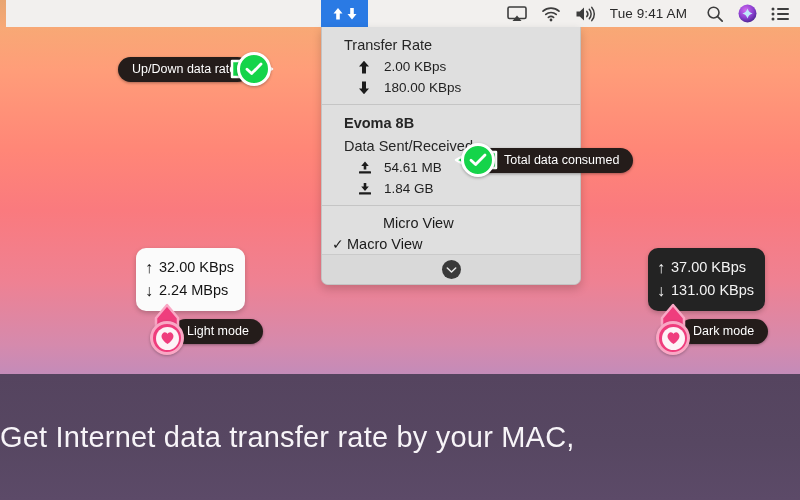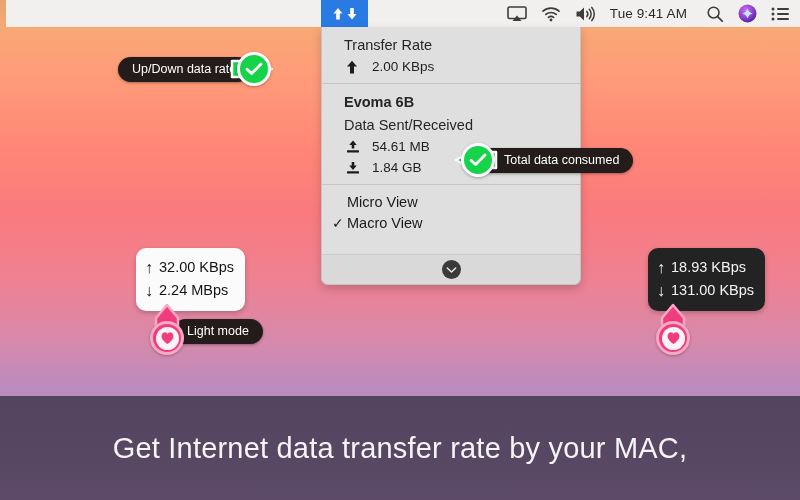--- a/index.html
+++ b/index.html
@@ -47,21 +47,21 @@
     background:#dfdfdf;
     border:1px solid #c3c3c3;
     border-top:none;
     border-radius:0 0 7px 7px;
     box-shadow:0 4px 10px rgba(0,0,0,0.18);
     overflow:hidden;
     font-size:14px; color:#1a1a1a;
   }
   .dd-section { padding:6px 0 6px 0; }
   .dd-sep { height:1px; background:#c5c5c5; margin:0; }
-  .dd-row { display:flex; align-items:center; height:21px; padding-left:24px; }
+  .dd-row { display:flex; align-items:center; height:21px; padding-left:36px; }
   .dd-head { padding-left:22px; height:23px; display:flex; align-items:center; font-size:14.5px; color:#262626; }
   .dd-head.bold { font-weight:bold; }
   .dd-ico { width:26px; display:flex; align-items:center; justify-content:flex-start; }
   .dd-val { font-size:13.5px; color:#1f1f1f; }
   .dd-row.plain { padding-left:22px; font-size:14.5px; }
   .dd-check { width:15px; display:inline-block; text-align:left; font-size:14px; }
   #dd-footer {
     position:absolute; left:0; bottom:0; width:100%; height:30px;
     background:#d9d9d9; border-top:1px solid #cacaca;
     display:flex; align-items:center; justify-content:center;
@@ -114,23 +114,23 @@
     display:flex; align-items:center; justify-content:center;
     box-shadow:0 1px 3px rgba(0,0,0,0.28);
   }
   .heartbadge .hinner {
     width:23px; height:23px; border-radius:50%; background:#fdf3f7;
     display:flex; align-items:center; justify-content:center;
   }
 
   
   #banner {
-    position:absolute; left:0; bottom:0; width:800px; height:104px;
+    position:absolute; left:0; bottom:0; width:800px; height:126px;
     background:linear-gradient(to bottom,#55445f 0%, #574762 55%, #5c4a68 100%);
-    display:flex; flex-direction:column; align-items:center; justify-content:center;
+    display:flex; flex-direction:column; align-items:flex-start; justify-content:center;
     gap:2px;
   }
   #banner .bl {
     color:#f7f4f8; font-size:29px; font-weight:400; letter-spacing:0.2px;
     text-align:center;
   }
 </style>
 </head>
 <body>
 
@@ -218,26 +218,34 @@
   <div class="dd-section">
     <div class="dd-head">Transfer Rate</div>
     <div class="dd-row">
       <span class="dd-ico">
         <svg width="12" height="14" viewBox="0 0 12 14">
             <path d="M6 0.8 L11 6.4 L8 6.4 L8 13.4 L4 13.4 L4 6.4 L1 6.4 Z" fill="#1c1c1c"></path>
           </svg>
       </span>
       <span class="dd-val">2.00 KBps</span>
     </div>
+    <div class="dd-row">
+      <span class="dd-ico">
+        <svg width="12" height="14" viewBox="0 0 12 14">
+            <path d="M6 13.2 L1 7.6 L4 7.6 L4 0.6 L8 0.6 L8 7.6 L11 7.6 Z" fill="#1c1c1c"></path>
+          </svg>
+      </span>
+      <span class="dd-val">180.00 KBps</span>
+    </div>
   </div>
 
   <div class="dd-sep"></div>
 
   <div class="dd-section">
-    <div class="dd-head bold">Evoma 6B</div>
+    <div class="dd-head bold">Evoma 8B</div>
     <div class="dd-head">Data Sent/Received</div>
     <div class="dd-row">
       <span class="dd-ico">
         <svg width="14" height="14" viewBox="0 0 14 14">
           <path d="M7 0.6 L10.8 5 L8.3 5 L8.3 8.4 L5.7 8.4 L5.7 5 L3.2 5 Z" fill="#1c1c1c"></path>
           <rect x="1" y="10.2" width="12" height="2.4" rx="0.6" fill="#1c1c1c"></rect>
         </svg>
       </span>
       <span class="dd-val">54.61 MB</span>
     </div>
@@ -248,21 +256,21 @@
           <rect x="1" y="10.2" width="12" height="2.4" rx="0.6" fill="#1c1c1c"></rect>
         </svg>
       </span>
       <span class="dd-val">1.84 GB</span>
     </div>
   </div>
 
   <div class="dd-sep"></div>
 
   <div class="dd-section">
-    <div class="dd-row plain" style="padding-left:10px;">
+    <div class="dd-row plain" style="padding-left:10px;margin-left:36px;">
       <span class="dd-check"></span>
       <span>Micro View</span>
     </div>
     <div class="dd-row plain" style="padding-left:10px;">
       <span class="dd-check">✓</span>
       <span>Macro View</span>
     </div>
   </div>
 
   <div id="dd-footer">
@@ -309,21 +317,21 @@
   </div>
   <div class="wline">
     <span class="warrow">↓</span>
     <span>2.24 MBps</span>
   </div>
 </div>
 
 <div class="widget dark" style="left:648px; top:248px;">
   <div class="wline">
     <span class="warrow">↑</span>
-    <span>18.93 KBps</span>
+    <span>37.00 KBps</span>
   </div>
   <div class="wline">
     <span class="warrow">↓</span>
     <span>131.00 KBps</span>
   </div>
 </div>
 
 <div class="callout" id="co-light" style="left:145px; top:303px;">
   <div class="heartbadge">
     <svg class="pinshape" width="44" height="56" viewBox="0 0 44 56">
@@ -346,17 +354,18 @@
       <path d="M22 2 L33 15 L33 40 L11 40 L11 15 Z" fill="#ef3d7d" stroke="#f9a8c5" stroke-width="2.5" stroke-linejoin="round"></path>
     </svg>
     <div class="hring">
       <div class="hinner">
         <svg width="15" height="14" viewBox="0 0 15 14">
             <path d="M7.5 13 C1 8.4 0.6 4.6 2.6 2.4 C4.4 0.4 6.7 1.3 7.5 3 C8.3 1.3 10.6 0.4 12.4 2.4 C14.4 4.6 14 8.4 7.5 13 Z" fill="#ef3d7d"></path>
           </svg>
       </div>
     </div>
   </div>
+  <div class="pill" style="margin-left:-16px;">Dark mode</div>
 </div>
 
 <div id="banner">
   <div class="bl">Get Internet data transfer rate by your MAC,</div>
 </div>
 
 </body></html>

